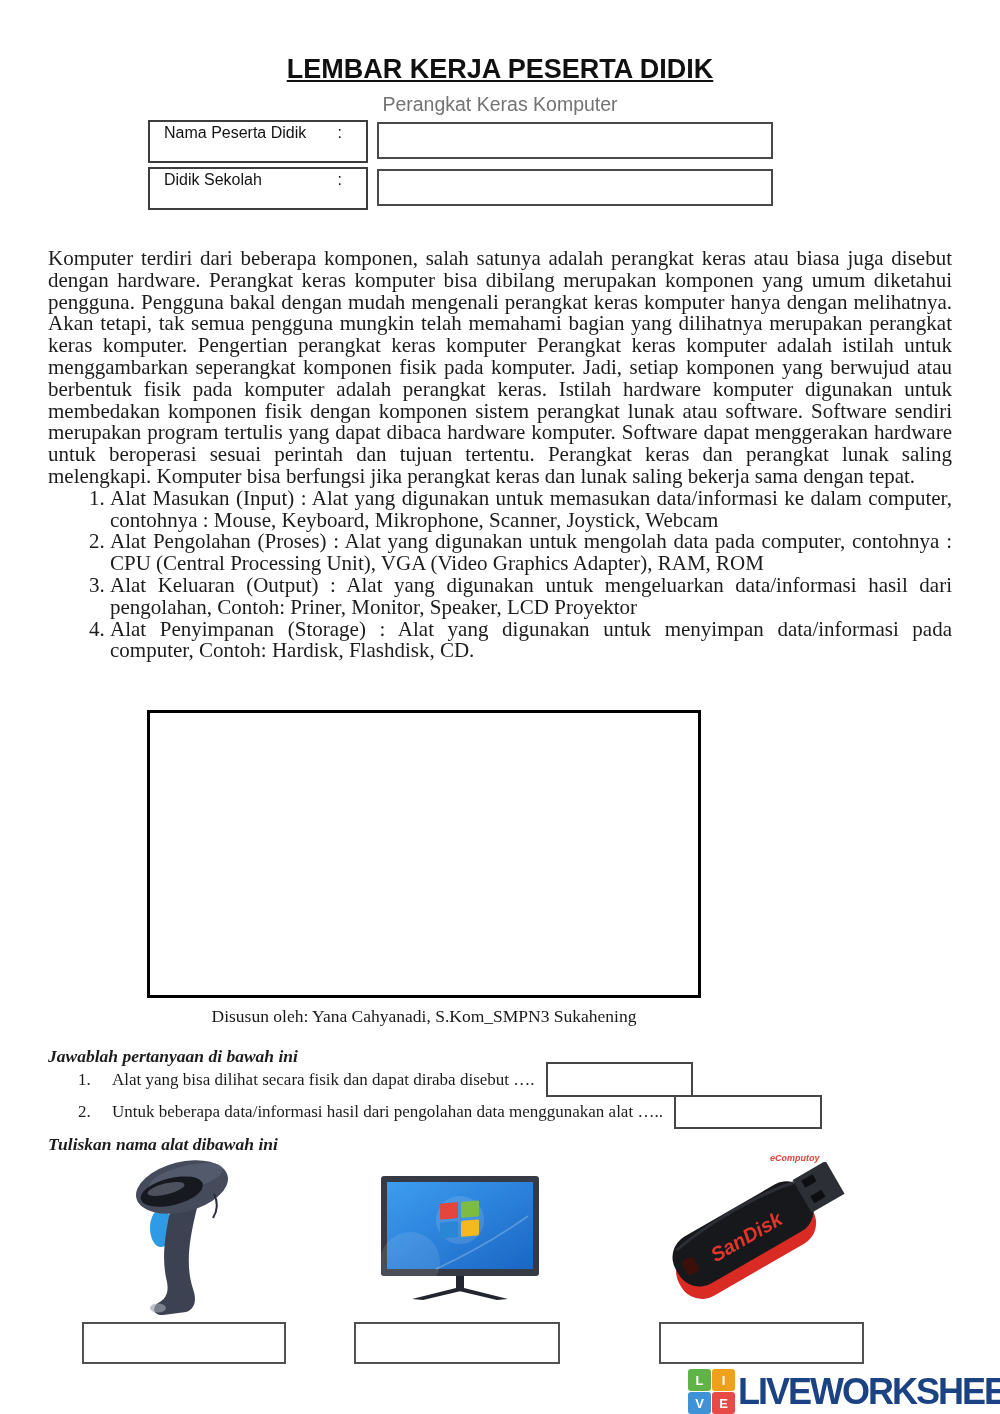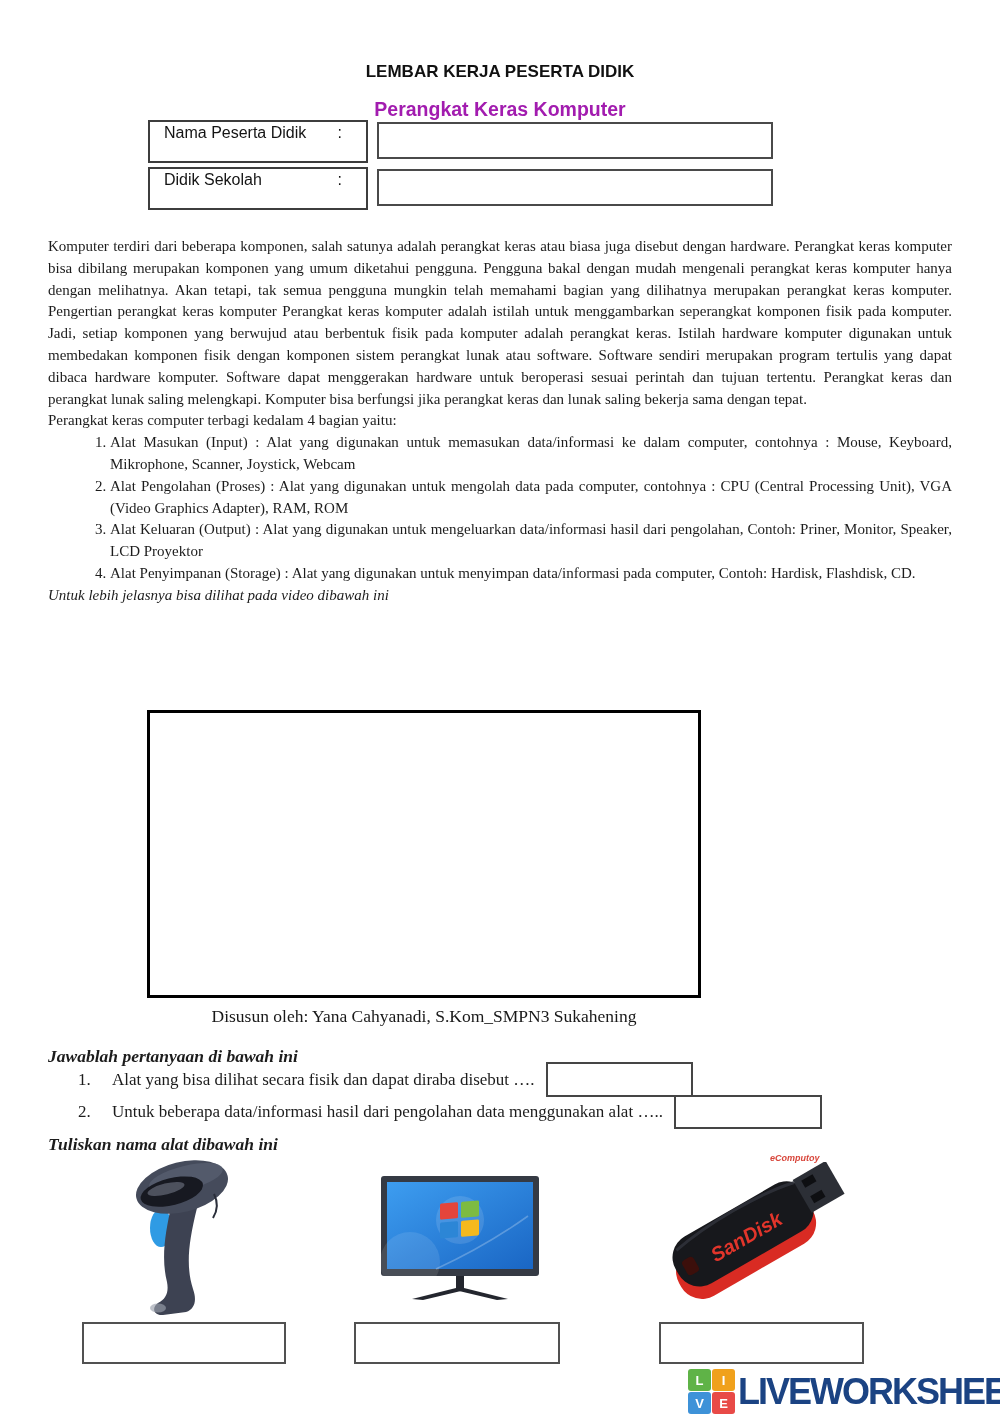--- a/index.html
+++ b/index.html
@@ -2,36 +2,36 @@
 <html><head>
 <meta charset="utf-8">
 <style>
   html,body{margin:0;padding:0;background:#ffffff;}
   .sheet{position:relative;width:1000px;height:1414px;background:#fff;overflow:hidden;
          font-family:"Liberation Serif","DejaVu Serif",serif;color:#1c1c1c;}
 
   
   .hdr{position:absolute;top:46px;left:0;width:1000px;text-align:center;
        font-family:"Liberation Sans","DejaVu Sans",sans-serif;}
-  .hdr h1{margin:16px;font-size:17px;font-weight:700;color:#111;}
-  .hdr h2{margin:7px 0 0 0;font-size:19.5px;font-weight:700;color:#a21caf;}
+  .hdr h1{margin:8px;font-size:27px;font-weight:700;color:#111;text-decoration:underline;}
+  .hdr h2{margin:7px 0 0 0;font-size:19.5px;font-weight:400;color:#737373;}
 
   
   .form-row{position:absolute;left:148px;display:flex;}
   .label-box{width:220px;height:43px;border:2px solid #3d3d3d;box-sizing:border-box;
              display:flex;align-items:center;justify-content:space-between;
              padding:0 24px 17px 14px;font-family:"Liberation Sans","DejaVu Sans",sans-serif;
              font-size:16px;color:#141414;background:#fff;}
   .fill-input{margin-left:9px;margin-top:2px;width:396px;height:37px;border:2px solid #4a4a4a;
               box-sizing:border-box;background:#fff;font-family:"Liberation Sans","DejaVu Sans",sans-serif;
               font-size:16px;padding:0 8px;outline:none;}
 
   
-  .bodytext{position:absolute;left:48px;top:236px;width:904px;height:462px;overflow:hidden;
-            font-size:15px;line-height:21.8px;}
+  .bodytext{position:absolute;left:48px;top:248px;width:904px;height:462px;overflow:hidden;
+            font-size:21px;line-height:21.8px;}
   .bodytext p{margin:0;text-align:justify;}
   .list-intro{text-align:left;}
   ol.hw{margin:0;padding:0 0 0 62px;}
   ol.hw li{text-align:justify;padding-left:0;}
   .video-note{font-style:italic;}
 
   
   .video-box{position:absolute;left:147px;top:710px;width:554px;height:288px;
              border:3px solid #000;box-sizing:border-box;background:#fff;}
   .author-caption{position:absolute;left:147px;top:1006px;width:554px;text-align:center;
@@ -83,28 +83,26 @@
   <div class="form-row" style="top:167px;">
     <div class="label-box">
       <span>Didik Sekolah</span>
       <span>:</span>
     </div>
     <input class="fill-input" value="" style="">
   </div>
 
   <div class="bodytext">
     <p>Komputer terdiri dari beberapa komponen, salah satunya adalah perangkat keras atau biasa juga disebut dengan hardware. Perangkat keras komputer bisa dibilang merupakan komponen yang umum diketahui pengguna. Pengguna bakal dengan mudah mengenali perangkat keras komputer hanya dengan melihatnya. Akan tetapi, tak semua pengguna mungkin telah memahami bagian yang dilihatnya merupakan perangkat keras komputer. Pengertian perangkat keras komputer Perangkat keras komputer adalah istilah untuk menggambarkan seperangkat komponen fisik pada komputer. Jadi, setiap komponen yang berwujud atau berbentuk fisik pada komputer adalah perangkat keras. Istilah hardware komputer digunakan untuk membedakan komponen fisik dengan komponen sistem perangkat lunak atau software. Software sendiri merupakan program tertulis yang dapat dibaca hardware komputer. Software dapat menggerakan hardware untuk beroperasi sesuai perintah dan tujuan tertentu. Perangkat keras dan perangkat lunak saling melengkapi. Komputer bisa berfungsi jika perangkat keras dan lunak saling bekerja sama dengan tepat.</p>
-    <div class="list-intro">Perangkat keras computer terbagi kedalam 4 bagian yaitu:</div>
     <ol class="hw">
         <li>Alat Masukan (Input)  : Alat yang digunakan untuk memasukan data/informasi ke dalam computer, contohnya : Mouse, Keyboard, Mikrophone, Scanner, Joystick, Webcam</li>
         <li>Alat Pengolahan (Proses) : Alat yang digunakan untuk mengolah data pada computer, contohnya : CPU (Central Processing Unit), VGA (Video Graphics Adapter), RAM, ROM</li>
         <li>Alat Keluaran (Output) : Alat yang digunakan untuk mengeluarkan data/informasi hasil dari pengolahan, Contoh: Priner, Monitor, Speaker, LCD Proyektor</li>
         <li>Alat Penyimpanan (Storage) : Alat yang digunakan untuk menyimpan data/informasi pada computer, Contoh: Hardisk, Flashdisk, CD.</li>
       </ol>
-    <div class="video-note">Untuk lebih jelasnya bisa dilihat pada video dibawah ini</div>
   </div>
 
   <div class="video-box"></div>
   <div class="author-caption">Disusun oleh: Yana Cahyanadi, S.Kom_SMPN3 Sukahening</div>
 
   <div class="q-heading">Jawablah pertanyaan di bawah ini</div>
   <div class="q-row" style="left:78px;top:1062px;">
     <span class="q-num">1.</span>
     <span class="q-gap"></span>
     <span>Alat yang bisa dilihat secara fisik dan dapat diraba disebut ….</span>

